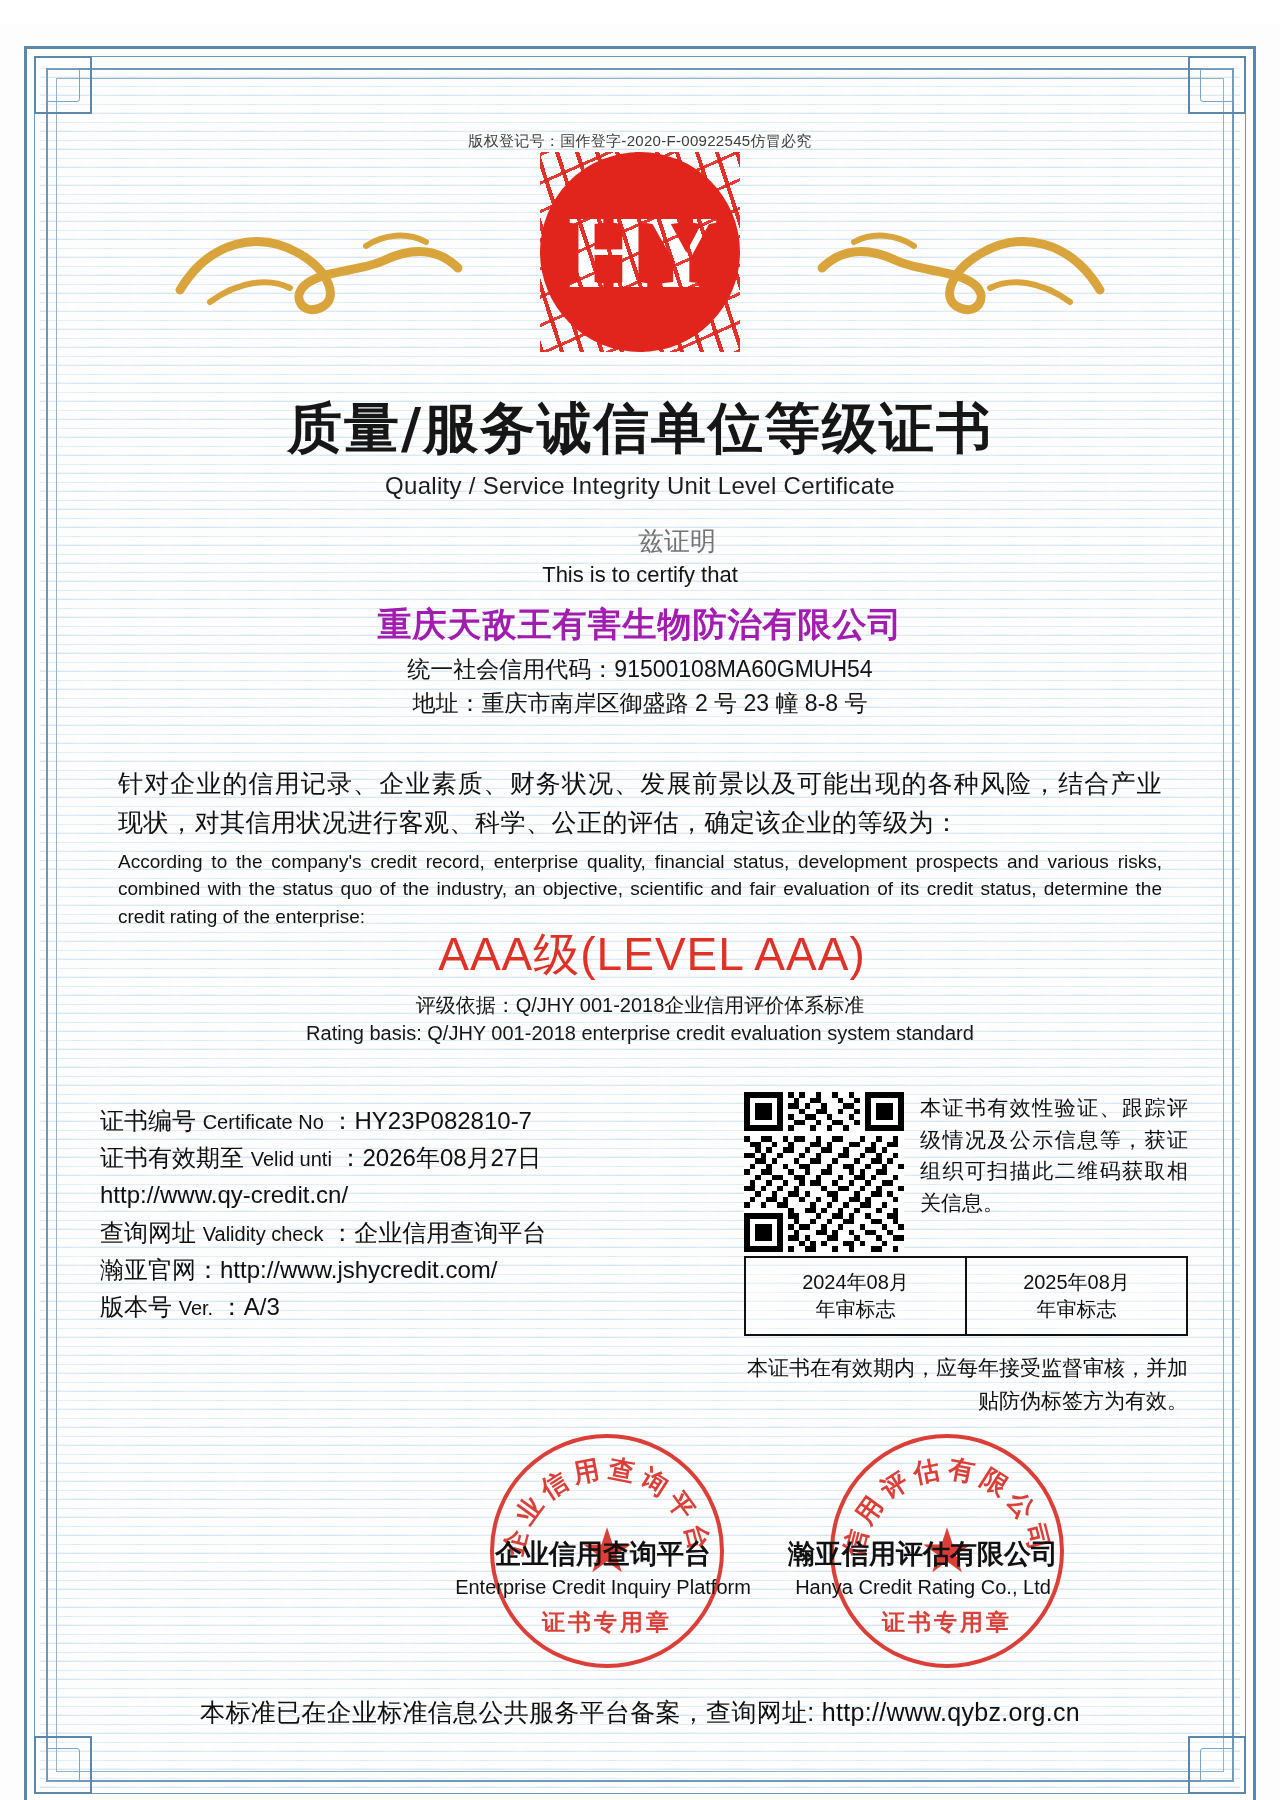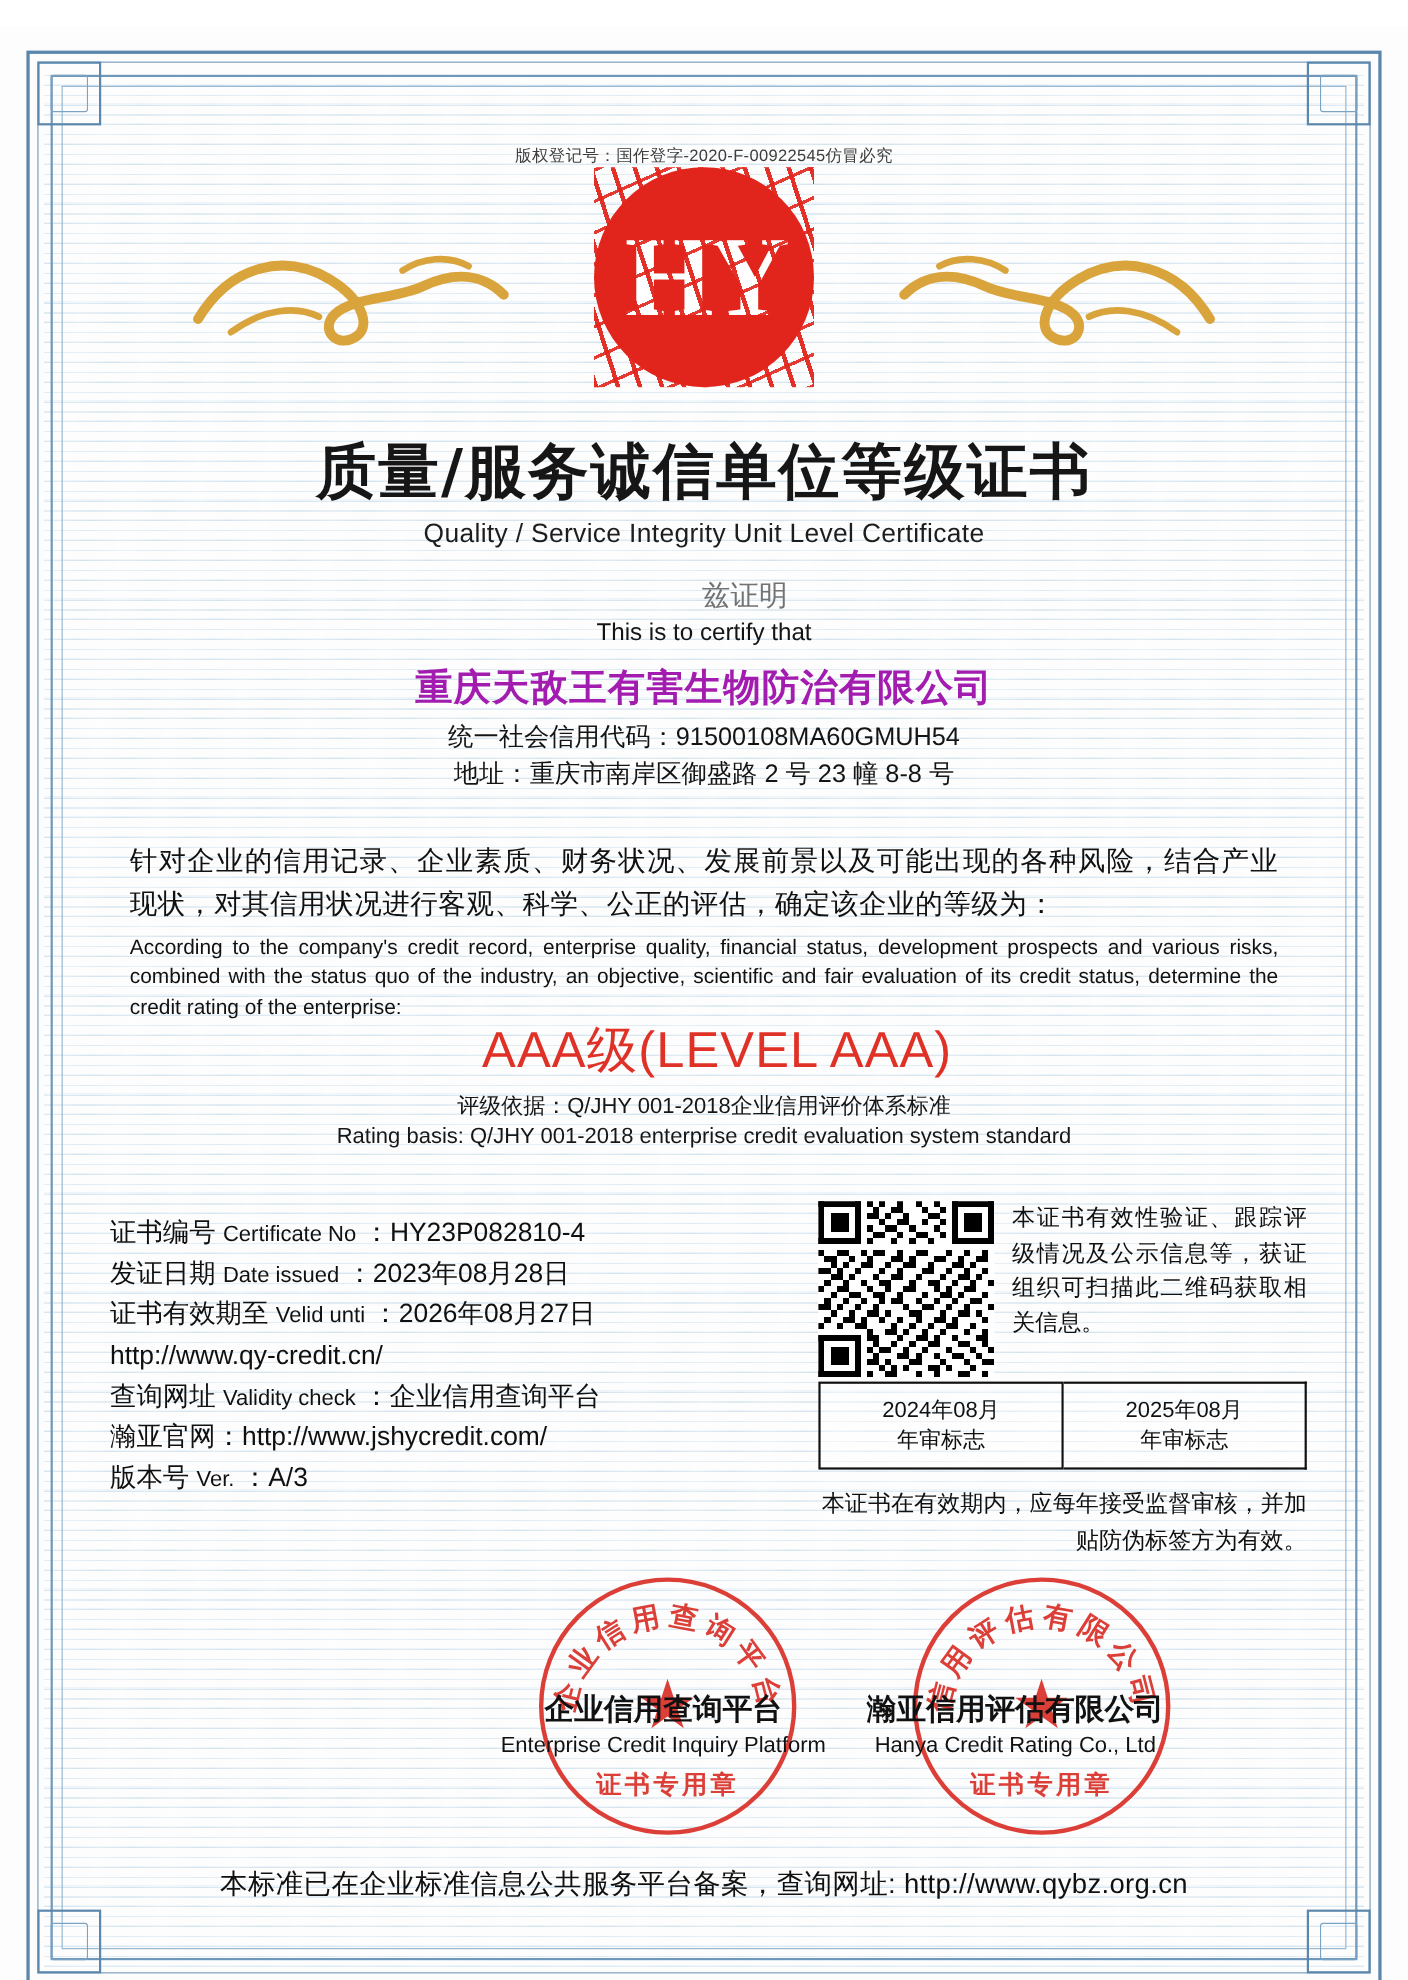--- a/index.html
+++ b/index.html
@@ -295,26 +295,21 @@
     </div>
 
     <div class="level">AAA级(LEVEL AAA)</div>
     <div class="basis-cn">评级依据：Q/JHY 001-2018企业信用评价体系标准</div>
     <div class="basis-en">Rating basis: Q/JHY 001-2018 enterprise credit evaluation system standard</div>
 
     <div class="details">
       <div class="row">
         <span>证书编号</span>
         <span class="lbl-en">Certificate No</span>
-        <span>：HY23P082810-4</span>
-      </div>
-      <div class="row">
-        <span>发证日期</span>
-        <span class="lbl-en">Date issued</span>
-        <span>：2023年08月28日</span>
+        <span>：HY23P082810-7</span>
       </div>
       <div class="row">
         <span>证书有效期至</span>
         <span class="lbl-en">Velid unti</span>
         <span>：2026年08月27日</span>
       </div>
       <div class="row url">http://www.qy-credit.cn/</div>
       <div class="row">
         <span>查询网址</span>
         <span class="lbl-en">Validity check</span>

